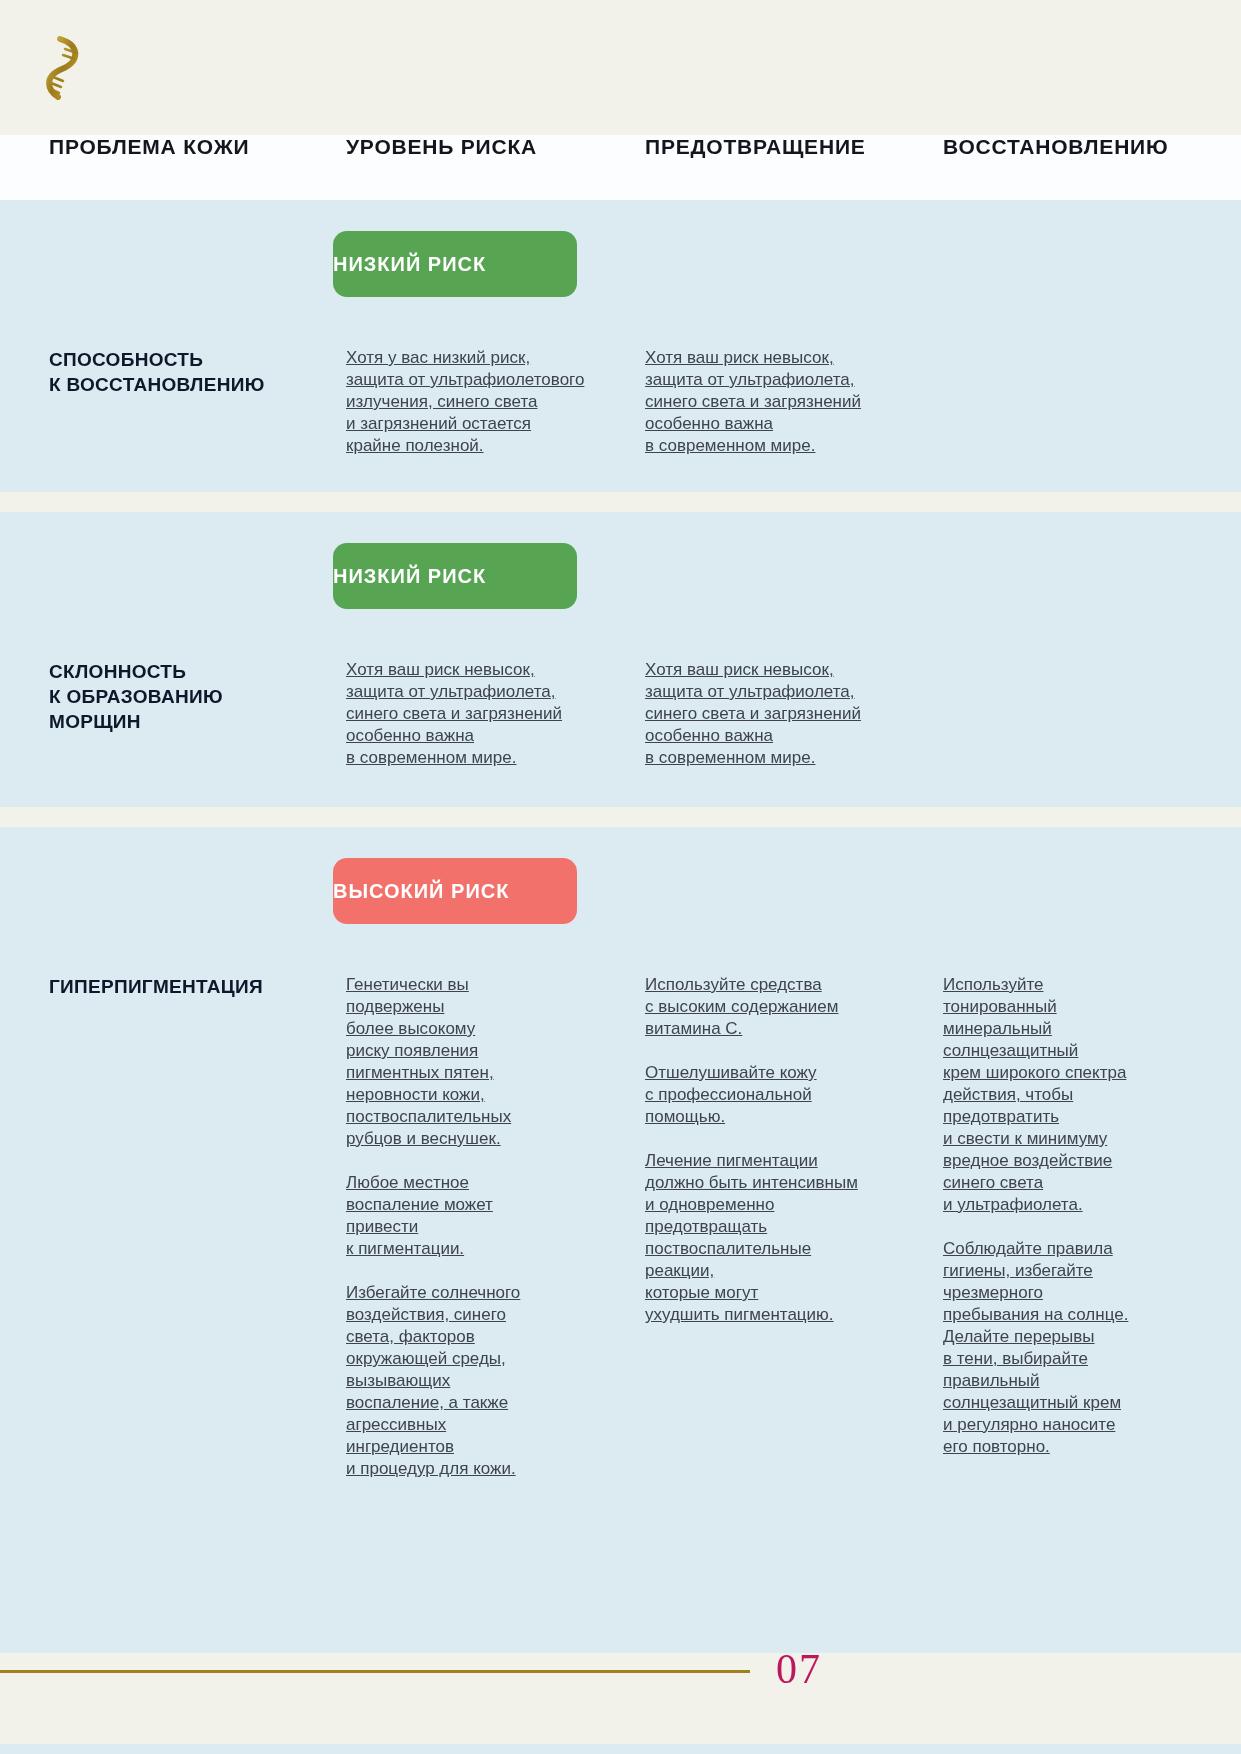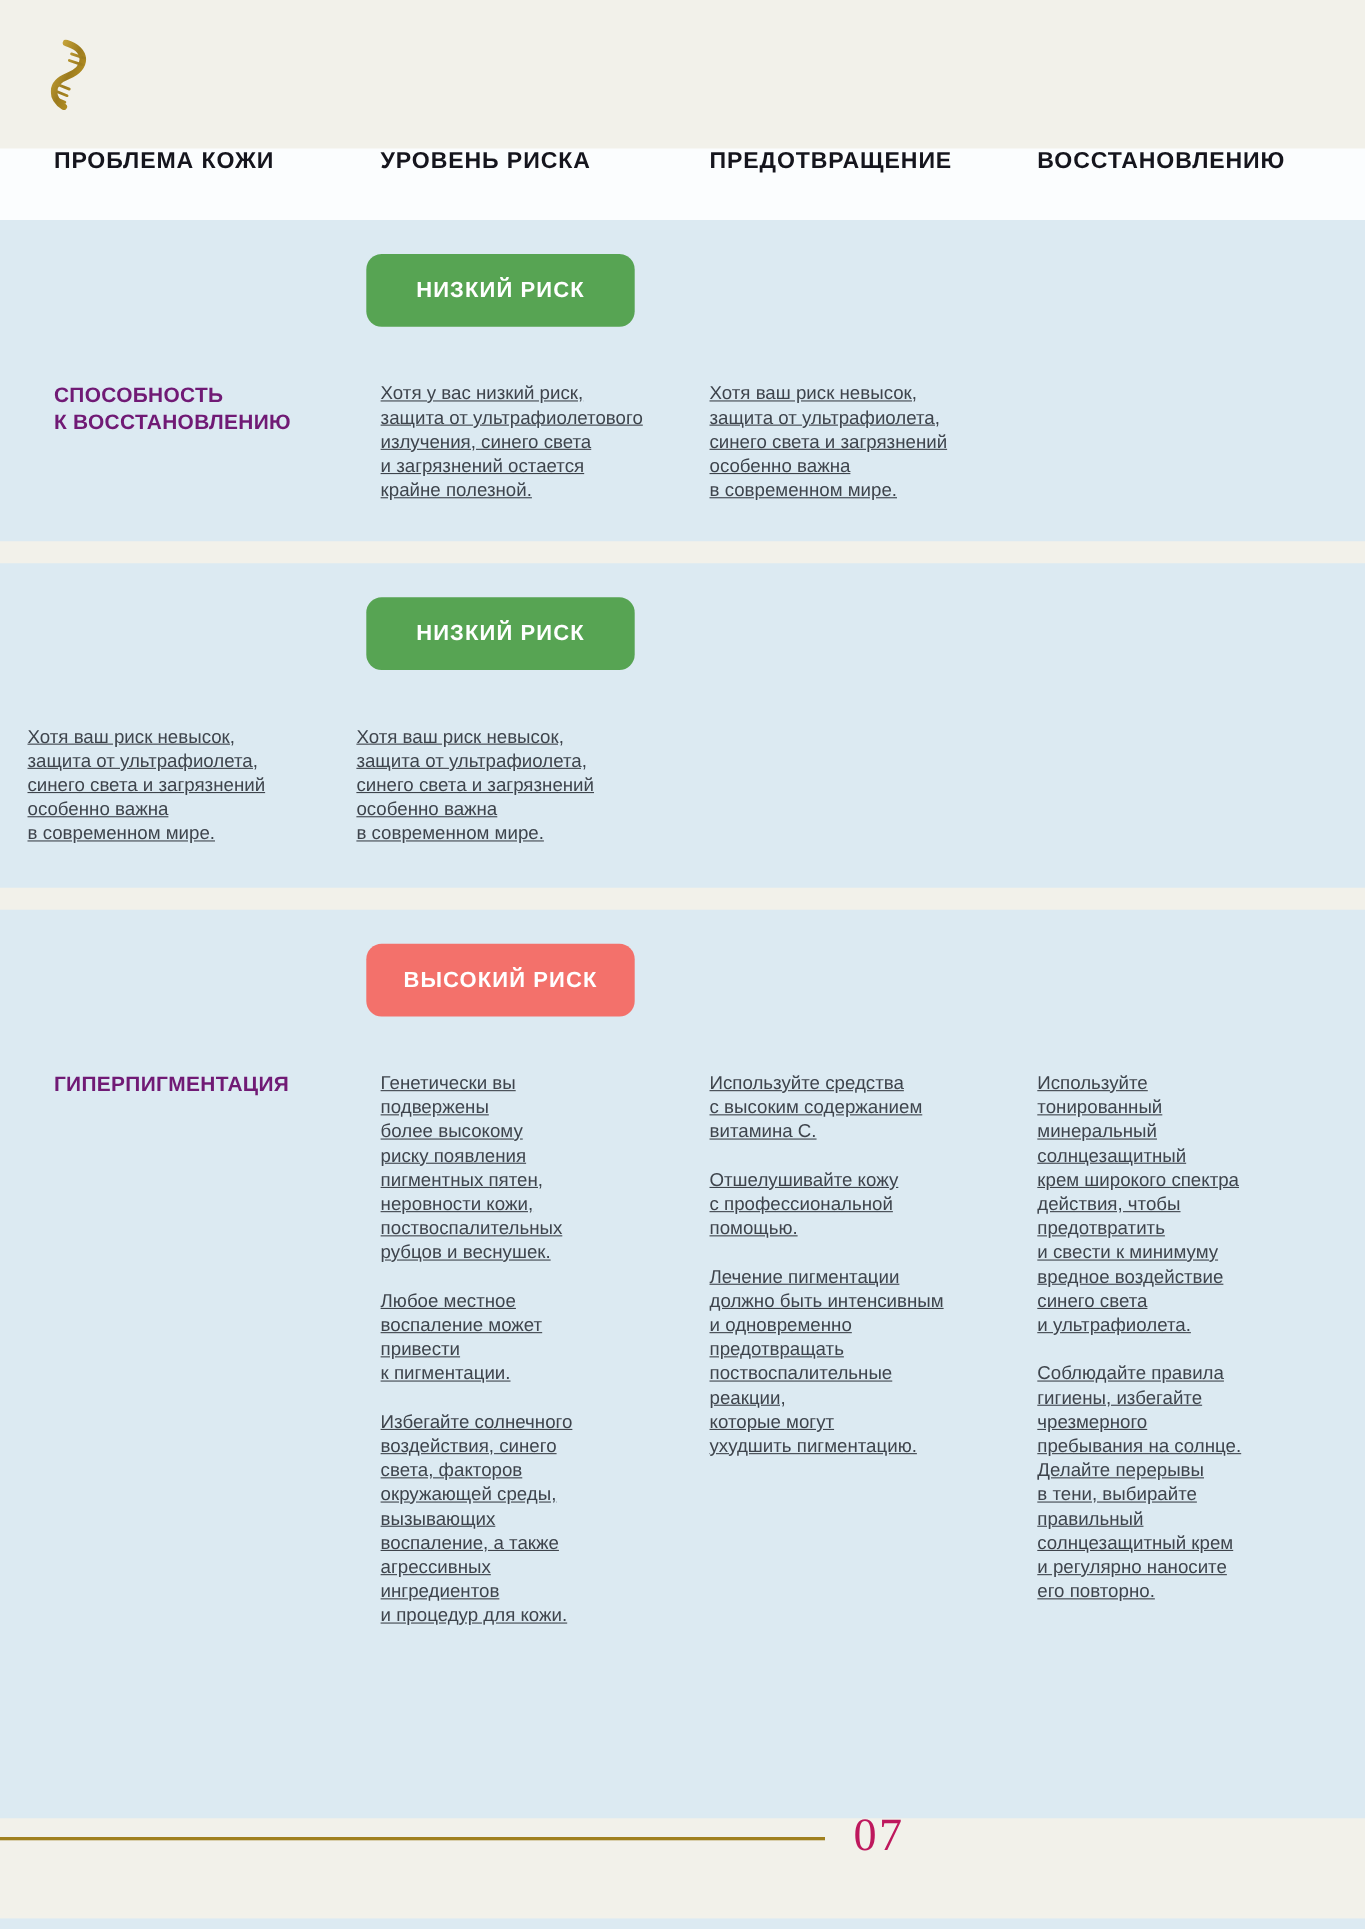--- a/index.html
+++ b/index.html
@@ -29,27 +29,27 @@
   
   .content { position:absolute; top:200px; left:0; width:100%; }
   .card { background:#dceaf2; margin-bottom:20px; width:100%; }
   .card-1 { height:292px; }
   .card-2 { height:295px; }
   .card-3 { height:826px; }
   .badge-row { padding-top:31px; padding-left:333px; }
   .badge {
     display:block; width:244px; height:66px; border-radius:14px;
     color:#ffffff; font-weight:bold; font-size:20px; letter-spacing:1px;
-    text-align:center; line-height:66px; white-space:nowrap;
+    text-align:left; line-height:66px; white-space:nowrap;
   }
   .badge[data-risk="low"]  { background:#57a453; }
   .badge[data-risk="high"] { background:#f3716b; }
   .card .cols { margin-top:50px; }
   .row-title {
-    font-weight:bold; font-size:19px; line-height:25px; color:#701a75;
+    font-weight:bold; font-size:19px; line-height:25px; color:#0f172a;
     letter-spacing:0.3px; white-space:pre-line;
   }
   .body-text {
     font-size:17px; line-height:22px; color:#3e444c; white-space:pre-line;text-decoration:underline;
   }
 
   
   .footer-line {
     position:absolute; top:1670px; left:0; width:750px; height:3px;
     background:#a0801f;
@@ -113,20 +113,23 @@
 в современном мире.</div>
         <div class="c4 body-text"></div>
       </div>
     </section>
 
     <section class="card card-2">
       <div class="badge-row">
         <div class="badge" data-risk="low">НИЗКИЙ РИСК</div>
       </div>
       <div class="cols">
+        <div class="c1 row-title">СКЛОННОСТЬ
+К ОБРАЗОВАНИЮ
+МОРЩИН</div>
         <div class="c2 body-text">Хотя ваш риск невысок,
 защита от ультрафиолета,
 синего света и загрязнений
 особенно важна
 в современном мире.</div>
         <div class="c3 body-text">Хотя ваш риск невысок,
 защита от ультрафиолета,
 синего света и загрязнений
 особенно важна
 в современном мире.</div>

